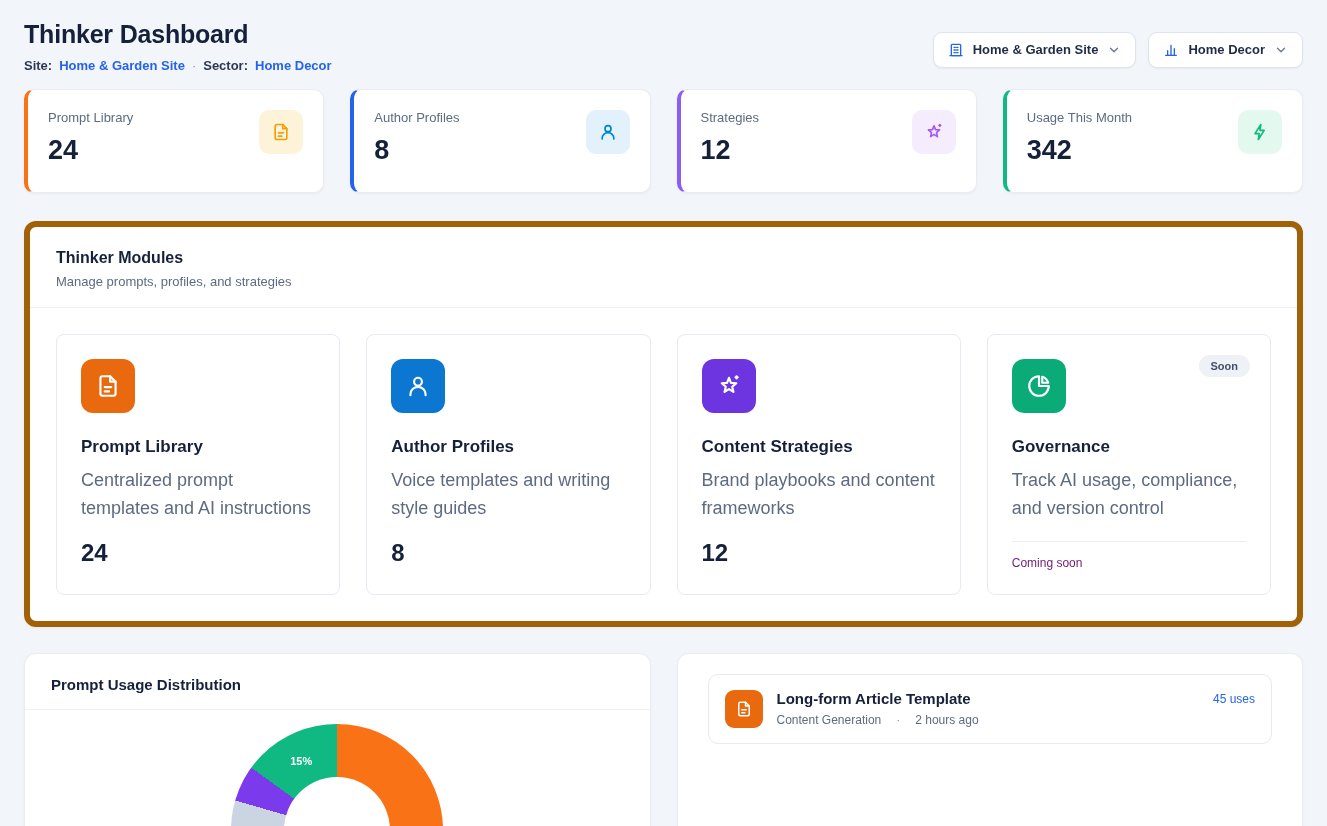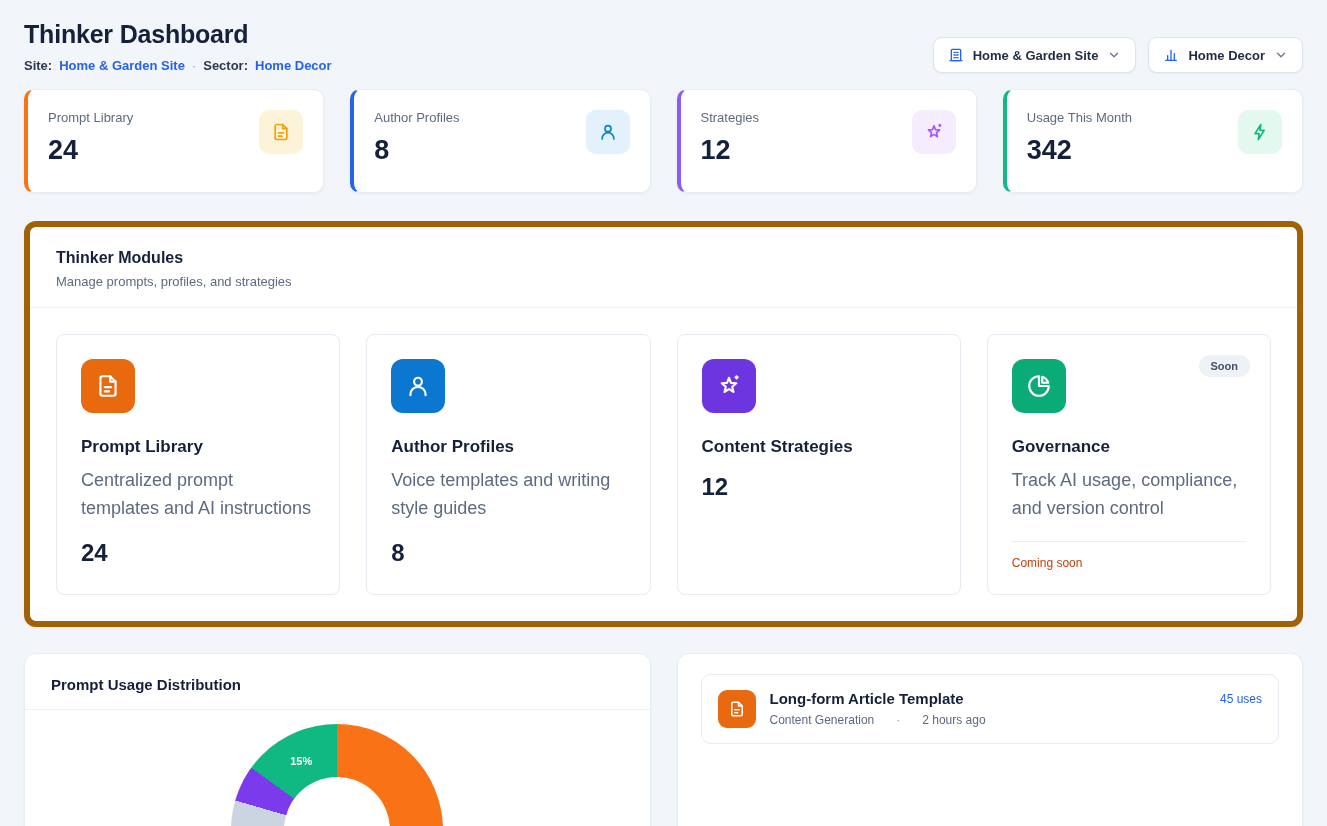--- a/index.html
+++ b/index.html
@@ -6,21 +6,21 @@
   html, body { width: 1327px; height: 826px; }
   body {
     overflow: hidden;
     background: #f2f5f9;
     font-family: "Liberation Sans", "DejaVu Sans", sans-serif;
     color: #15203a;
   }
   .page { padding: 20px 24px 0; }
 
   
-  .header { display: flex; justify-content: space-between; align-items: flex-end; }
+  .header { display: flex; justify-content: space-between; align-items: center; }
   .page-title { font-size: 25px; font-weight: 800; color: #15203a; letter-spacing: -0.2px; }
   .subtitle { margin-top: 9px; font-size: 13px; color: #2b3a52; font-weight: 700; display: flex; gap: 7px; align-items: center; }
   .sub-link { color: #2563eb; text-decoration: none; cursor: pointer; font-weight: 700; }
   .sub-dot { color: #8a97a8; font-weight: 400; }
   .header-right { display: flex; gap: 12px; padding-top: 6px; }
   .dropdown {
     display: flex; align-items: center; gap: 9px;
     background: #fff; border: 1px solid #dde4ee; border-radius: 9px;
     padding: 9px 14px; font: 600 13px "Liberation Sans", sans-serif; color: #1e2c46;
     cursor: pointer; box-shadow: 0 1px 2px rgba(16,24,40,.05);
@@ -54,41 +54,41 @@
   .modules-grid { display: grid; grid-template-columns: repeat(4, 1fr); gap: 26px; padding: 26px; }
   .module-card { position: relative; border: 1px solid #e6eaf1; border-radius: 8px; padding: 24px; min-height: 252px; background: #fff; cursor: pointer; }
   .module-icon { width: 54px; height: 54px; border-radius: 12px; display: flex; align-items: center; justify-content: center; color: #fff; }
   .module-icon svg { width: 26px; height: 26px; }
   .tile-orange { background: #e96a0e; } .tile-blue { background: #0b77d0; }
   .tile-purple { background: #6d35e0; } .tile-green { background: #0bab77; }
   .module-title { margin-top: 24px; font-size: 17px; font-weight: 700; color: #15203a; }
   .module-desc { margin-top: 10px; font-size: 18px; line-height: 1.55; color: #5d6b80; min-height: 42px; }
   .module-value { margin-top: 16px; font-size: 24px; font-weight: 800; color: #15203a; }
   .module-badge { position: absolute; top: 20px; right: 20px; background: #eef1f6; color: #44506a; font-size: 11px; font-weight: 700; padding: 5px 12px; border-radius: 999px; }
-  .module-footer { margin-top: 18px; padding-top: 14px; border-top: 1px solid #eaeef4; font-size: 12px; color: #c2410c; }
+  .module-footer { margin-top: 18px; padding-top: 14px; border-top: 1px solid #eaeef4; font-size: 12px; color: #701a75; }
 
   
   .bottom-row { display: grid; grid-template-columns: 1fr 1fr; gap: 26px; margin-top: 26px; }
   .panel { background: #fff; border: 1px solid #e9edf3; border-radius: 12px; box-shadow: 0 1px 3px rgba(16,24,40,.05); }
   .panel-header { padding: 22px 26px 16px; border-bottom: 1px solid #eef1f6; }
   .panel-title { font-size: 15px; font-weight: 700; color: #15203a; }
   .panel-subtitle { margin-top: 7px; font-size: 13px; color: #5d6b80; }
 
   .chart-area { display: flex; justify-content: center; padding-top: 14px; }
   .donut { position: relative; width: 212px; height: 212px; border-radius: 50%; }
   .donut::after { content: ""; position: absolute; inset: 53px; background: #fff; border-radius: 50%; z-index: 1; }
   .donut-label { position: absolute; left: 70px; top: 37px; transform: translate(-50%,-50%); color: #fff; font-size: 11px; font-weight: 700; z-index: 2; text-align: right; }
 
-  .prompt-list { padding: 20px 23px; }
+  .prompt-list { padding: 20px 30px; }
   .prompt-item { display: flex; align-items: flex-start; gap: 14px; border: 1px solid #e6eaf1; border-radius: 10px; padding: 15px 16px; cursor: pointer; background: #fff; }
   .prompt-icon { width: 38px; height: 38px; border-radius: 9px; background: #e96a0e; color: #fff; display: flex; align-items: center; justify-content: center; flex: none; }
   .prompt-icon svg { width: 18px; height: 18px; }
   .prompt-text { flex: 1; }
   .prompt-title { font-size: 15px; font-weight: 700; color: #15203a; }
-  .prompt-meta { margin-top: 6px; font-size: 12px; color: #5d6b80; display: flex; gap: 22px; align-items: center; }
+  .prompt-meta { margin-top: 6px; font-size: 12px; color: #5d6b80; display: flex; gap: 15px; align-items: center; }
   .prompt-uses { font-size: 12px; font-weight: 400; color: #2563eb; margin-top: 2px; }
 </style>
 </head>
 <body>
 
 <div class="page">
 
   <div class="header">
     <div>
       <h1 class="page-title">Thinker Dashboard</h1>
@@ -217,20 +217,21 @@
       </div>
 
       <div class="module-card">
         <div class="module-icon tile-purple">
           <svg viewBox="0 0 24 24" fill="none" stroke="currentColor" stroke-width="2" stroke-linecap="round" stroke-linejoin="round">
               <path d="M12 4.5l1.8 4.6 4.9.4-3.7 3.2 1.1 4.8-4.1-2.6-4.1 2.6 1.1-4.8-3.7-3.2 4.9-.4z"></path>
               <path d="M19 3v2M20 4h-2"></path>
             </svg>
         </div>
         <div class="module-title">Content Strategies</div>
+        <div class="module-desc">Brand playbooks and content frameworks</div>
         <div class="module-value">12</div>
       </div>
 
       <div class="module-card">
         <span class="module-badge">Soon</span>
         <div class="module-icon tile-green">
           <svg viewBox="0 0 24 24" fill="none" stroke="currentColor" stroke-width="2" stroke-linecap="round" stroke-linejoin="round">
               <path d="M12 3a9 9 0 1 0 9 9h-9z"></path>
               <path d="M15 3.5a9 9 0 0 1 5.5 5.5H15z"></path>
             </svg>

